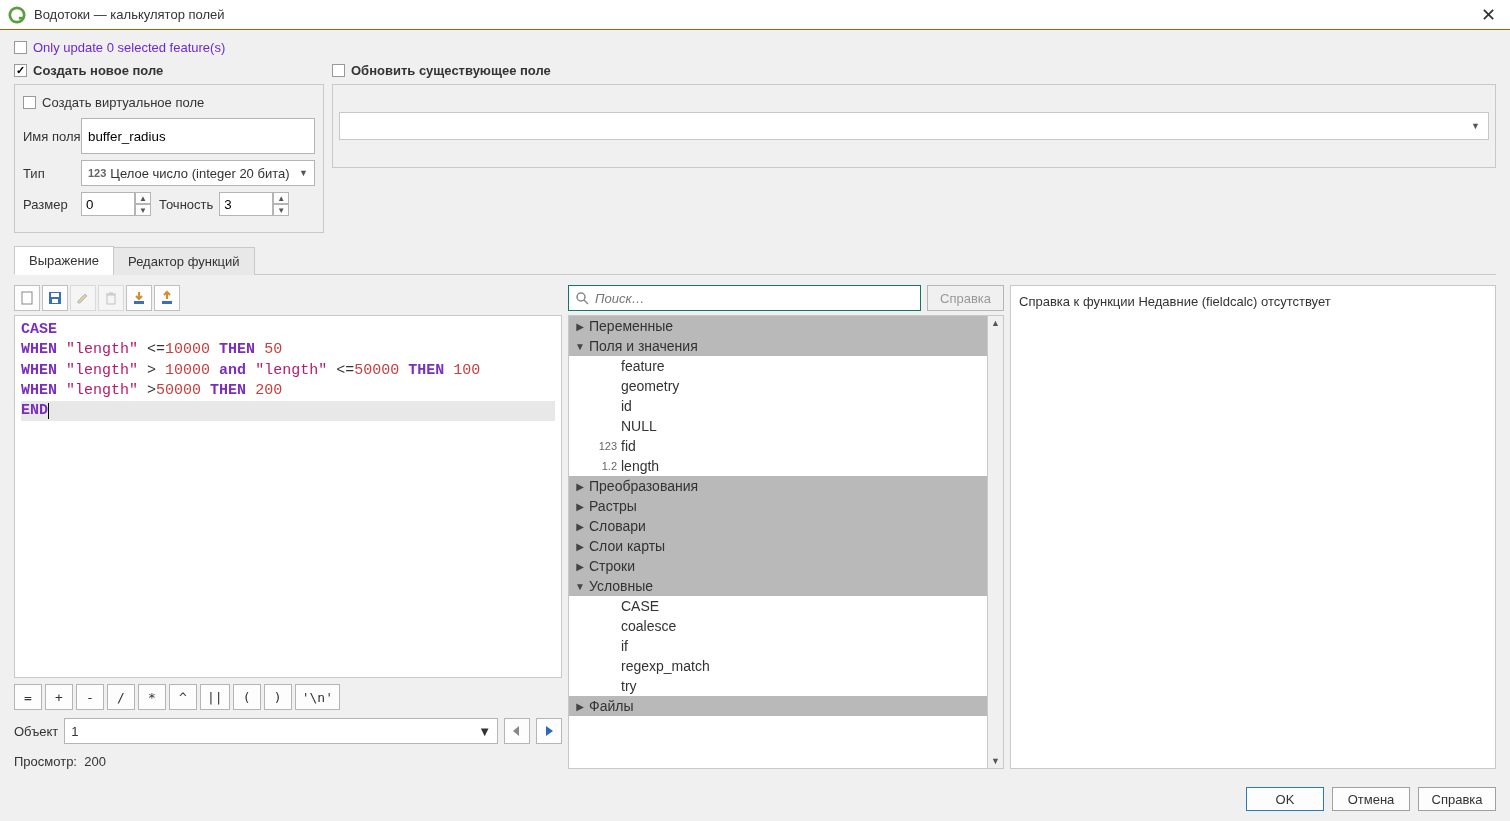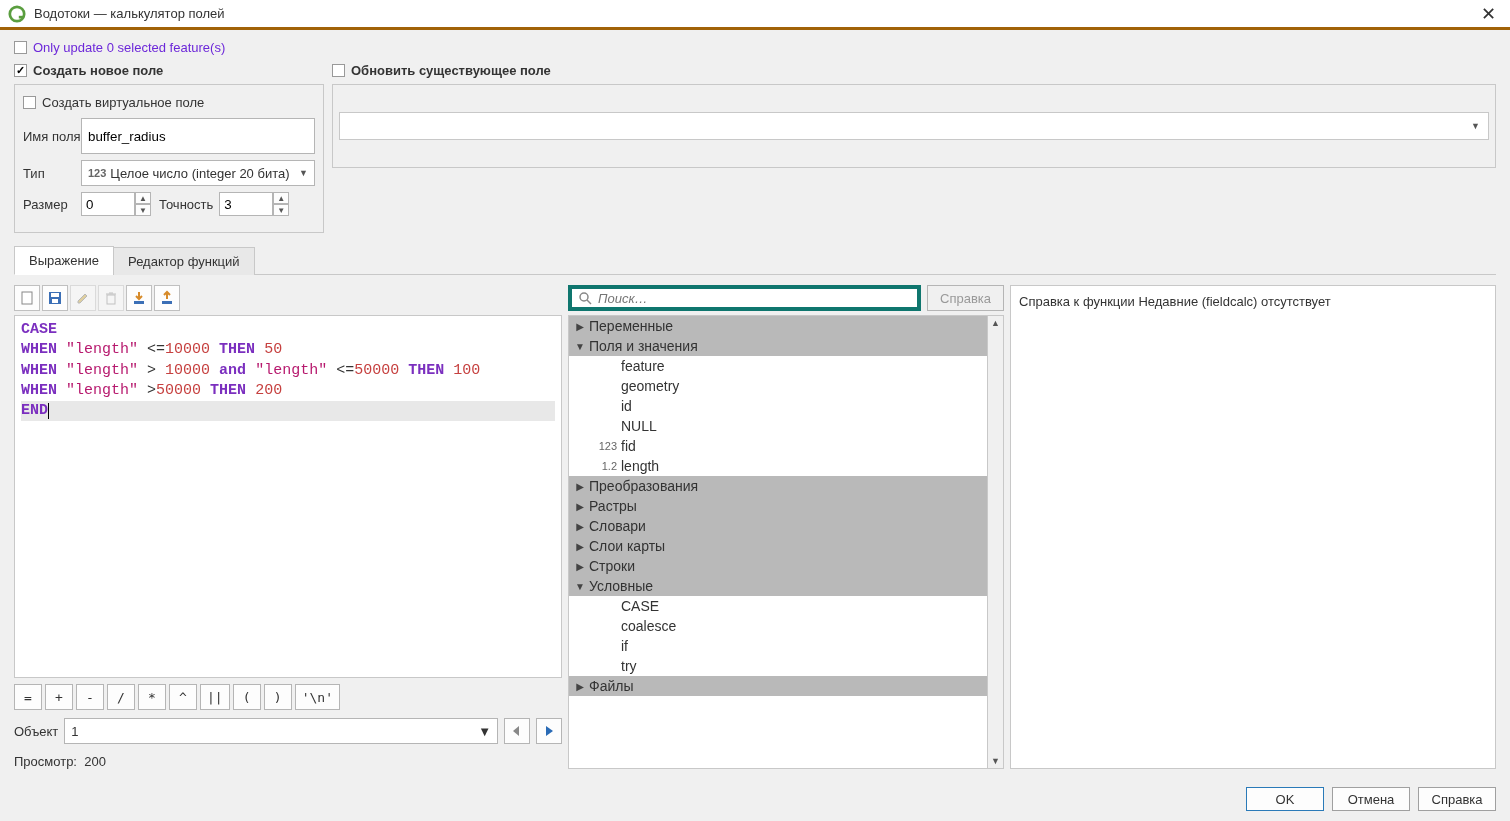--- a/index.html
+++ b/index.html
@@ -10,21 +10,21 @@
     color: #333;
     width: 1510px;
     height: 821px;
     overflow: hidden;
   }
   .window { background: #f0f0f0; width: 100%; height: 100%; display: flex; flex-direction: column; }
 
   
   .titlebar {
     display: flex; align-items: center; justify-content: space-between;
-    padding: 4px 8px; height: 30px; background: #fff; border-bottom: 3px solid #a16207;
+    padding: 4px 8px; height: 30px; background: #fff; border-bottom: 1px solid #a16207;
   }
   .titlebar-left { display: flex; align-items: center; gap: 8px; }
   .qgis-icon { width: 18px; height: 18px; }
   .title-text { font-size: 13px; }
   .close-btn { font-size: 18px; cursor: pointer; color: #333; padding: 0 6px; user-select: none; }
 
   
   .content { flex: 1; padding: 10px 14px; display: flex; flex-direction: column; overflow: hidden; }
 
   .checkbox-row { display: flex; align-items: center; gap: 6px; margin-bottom: 8px; }
@@ -122,21 +122,21 @@
   .navbtn {
     width: 26px; height: 26px; border: 1px solid #b5b5b5; background: #fdfdfd;
     display: flex; align-items: center; justify-content: center; cursor: pointer;
   }
   .navbtn.play svg polygon { fill: #2a6bb6; }
   .preview-row { margin-top: 10px; font-size: 13px; }
 
   
   .searchrow { display: flex; gap: 6px; margin-bottom: 4px; }
   .searchbox {
-    flex: 1; height: 26px; border: 4px solid #0f766e; background: #fff; display: flex;
+    flex: 1; height: 26px; border: 1px solid #0f766e; background: #fff; display: flex;
     align-items: center; gap: 6px; padding: 0 6px;
   }
   .searchbox input { border: none; outline: none; flex: 1; font-size: 13px; font-style: italic; color: #888; background: transparent;}
   .helpbtn {
     height: 26px; padding: 0 12px; border: 1px solid #b5b5b5; background: #f0f0f0;
     color: #999; display: flex; align-items: center;
   }
 
   .tree-wrap { flex: 1; position: relative; display: flex; }
   .tree {
@@ -418,20 +418,24 @@
             <div class="tnode leaf">
                 <span class="typetag"></span>
                 <span>coalesce</span>
               </div>
             <div class="tnode leaf">
                 <span class="typetag"></span>
                 <span>if</span>
               </div>
             <div class="tnode leaf">
                 <span class="typetag"></span>
+                <span>regexp_match</span>
+              </div>
+            <div class="tnode leaf">
+                <span class="typetag"></span>
                 <span>try</span>
               </div>
             <div class="tnode cat">
                 <span class="arrow">▶</span>
                 <span class="label">Файлы</span>
               </div>
           </div>
           <div class="tree-scroll">
             <span class="scroll-arrow">▲</span>
             <span class="scroll-arrow">▼</span>

